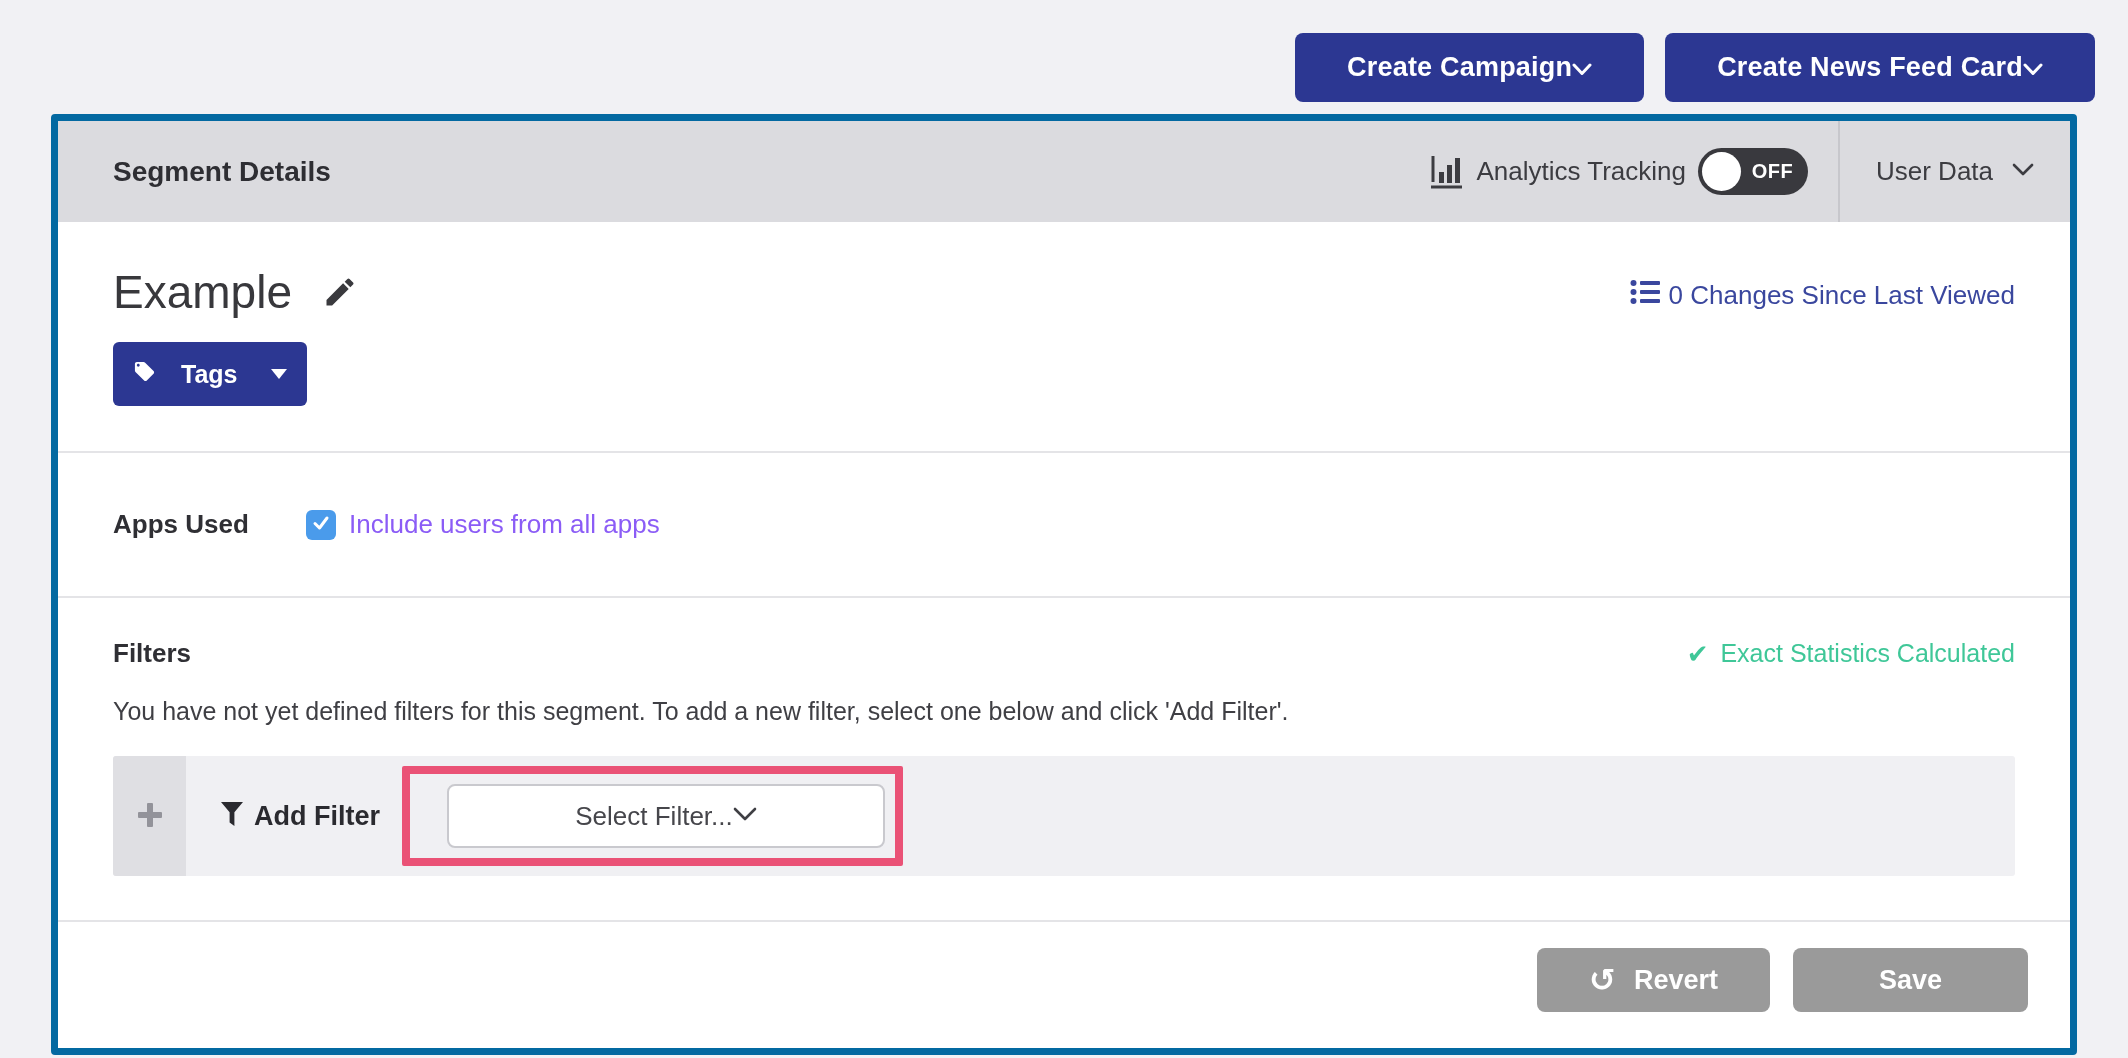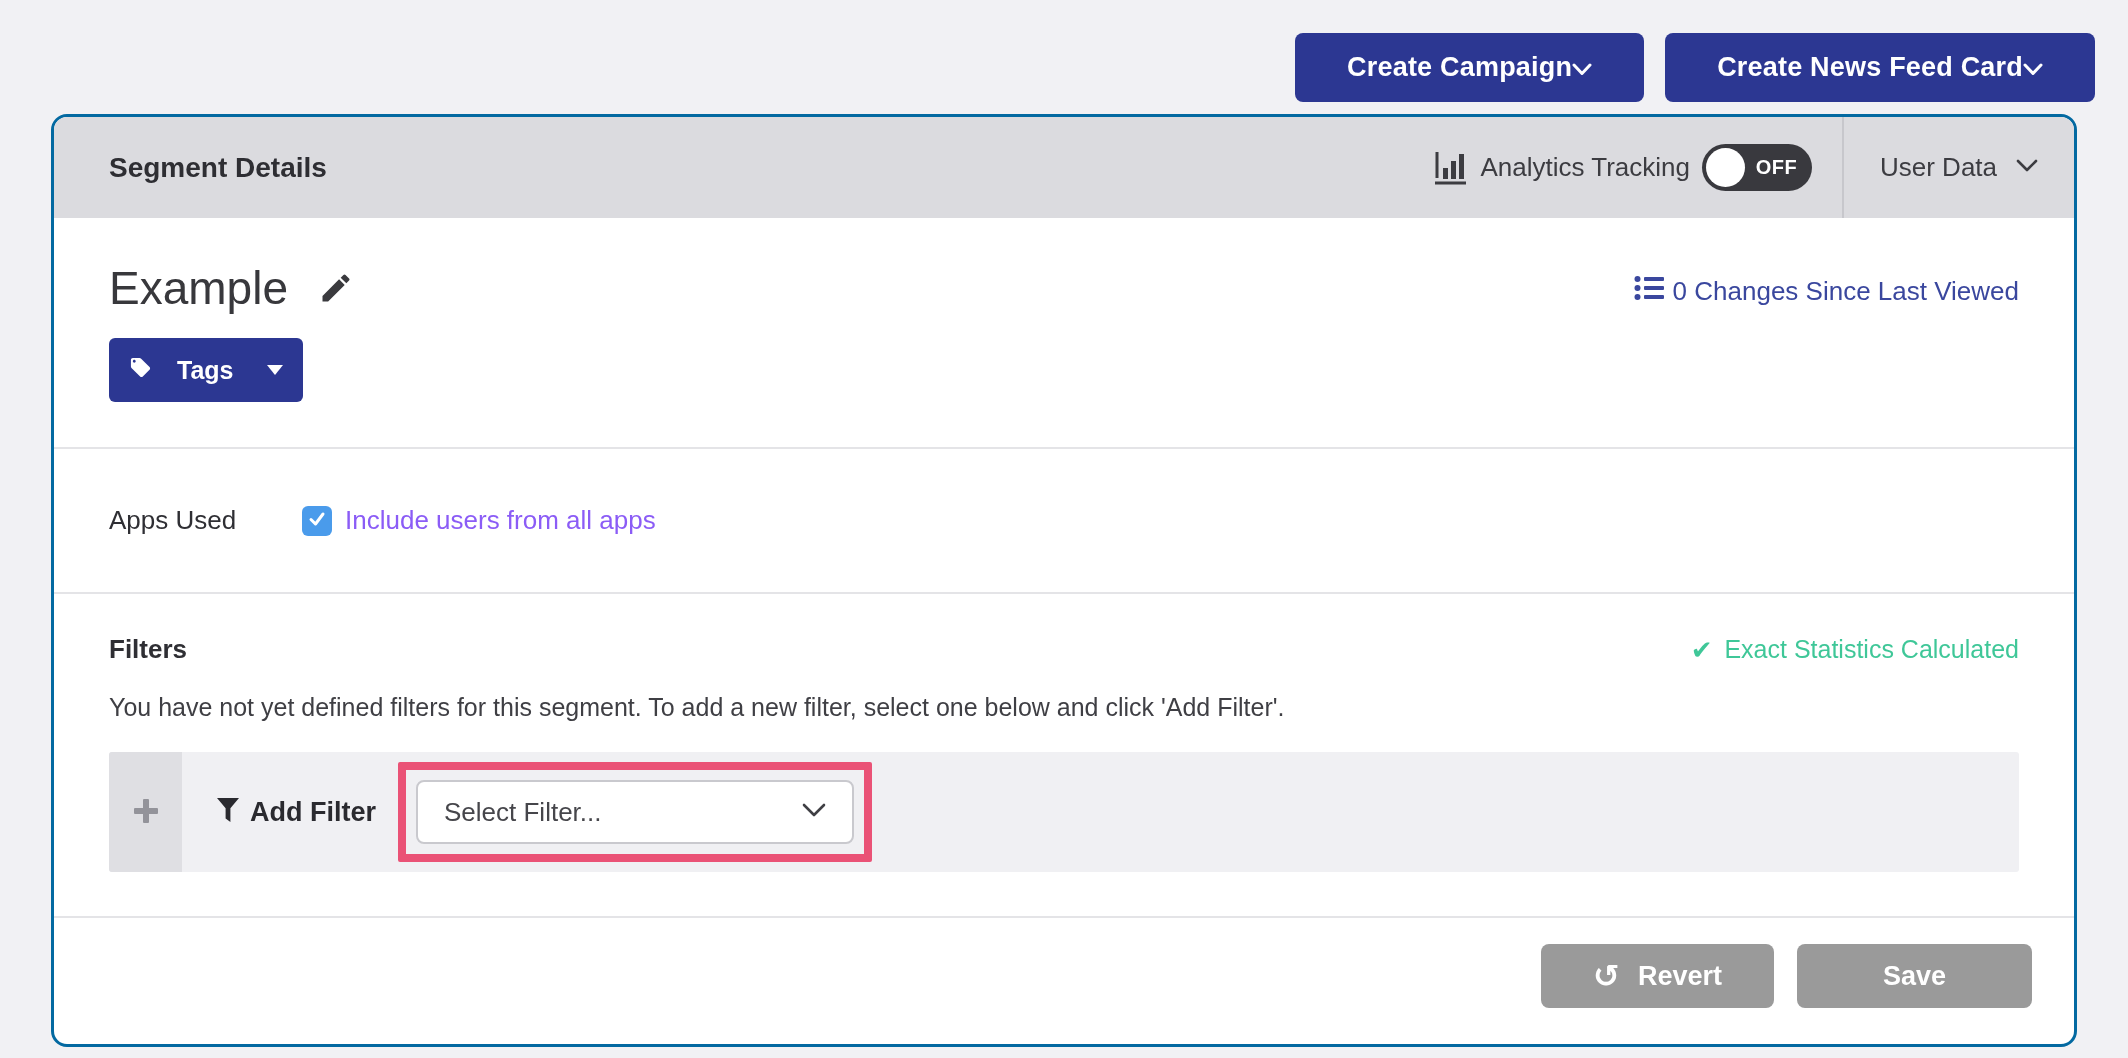--- a/index.html
+++ b/index.html
@@ -21,21 +21,21 @@
     height: 69px; padding: 0 52px; border-radius: 8px;
     font-family: "Liberation Sans", sans-serif;
     font-size: 27px; font-weight: 600; letter-spacing: .2px;
     display: flex; align-items: center; gap: 0;
   }
   .chev { display: inline-block; }
 
   
   .card {
     margin: 0 51px; background: #fff;
-    border: 3px solid #0369a1; border-radius: 16px;
+    border: 7px solid #0369a1; border-radius: 4px;
     overflow: hidden;
   }
   .card-header {
     height: 101px; background: #DBDBDF;
     display: flex; align-items: center; padding-left: 55px;
   }
   .card-header-title { font-size: 28px; font-weight: 700; color: #2E2E33; }
   .header-right { margin-left: auto; display: flex; align-items: center; height: 100%; }
   .analytics-group { display: flex; align-items: center; gap: 14px; margin-right: 12px; }
   .analytics-label { font-size: 26px; color: #3C3C41; }
@@ -69,21 +69,21 @@
   }
   .caret-down-solid {
     width: 0; height: 0; margin-left: 8px;
     border-left: 8px solid transparent; border-right: 8px solid transparent;
     border-top: 10px solid #fff;
   }
   .hr { border: none; border-top: 2px solid #E4E4E7; }
 
   
   .apps-section { display: flex; align-items: center; padding: 56px 55px; }
-  .apps-label { font-size: 26px; font-weight: 400; color: #2F2F34; width: 193px; }
+  .apps-label { font-size: 26px; font-weight: 700; color: #2F2F34; width: 193px; }
   .checkbox {
     width: 30px; height: 30px; border-radius: 6px; background: #4A9BEB;
     display: flex; align-items: center; justify-content: center; cursor: pointer; flex: none;
   }
   .checkbox-label { font-size: 26px; color: #8b5cf6; margin-left: 13px; }
 
   
   .filters-section { padding: 40px 55px 44px; }
   .filters-head { display: flex; justify-content: space-between; align-items: center; }
   .filters-title { font-size: 26px; font-weight: 700; color: #2F2F34; }
@@ -97,21 +97,21 @@
   }
   .row-content { display: flex; align-items: center; padding-left: 34px; }
   .add-filter { display: flex; align-items: center; gap: 10px; }
   .add-filter-label { font-size: 27px; font-weight: 700; color: #2A2A2F; }
   .annotation {
     margin-left: 22px; border: 8px solid #EA5276; padding: 10px; border-radius: 2px;
   }
   .filter-select {
     width: 438px; height: 64px; background: #fff;
     border: 2px solid #C9C9CE; border-radius: 8px; cursor: pointer;
-    display: flex; align-items: center; justify-content: space-between; padding: 12px 26px;
+    display: flex; align-items: center; justify-content: center; padding: 12px 26px; margin-left: 27px;
   }
   .filter-select-value { font-size: 26px; color: #46464B; }
 
   
   .card-footer {
     border-top: 2px solid #E4E4E7;
     display: flex; justify-content: flex-end; align-items: center;
     gap: 23px; padding: 26px 42px 36px 0;
   }
   .btn-gray {

